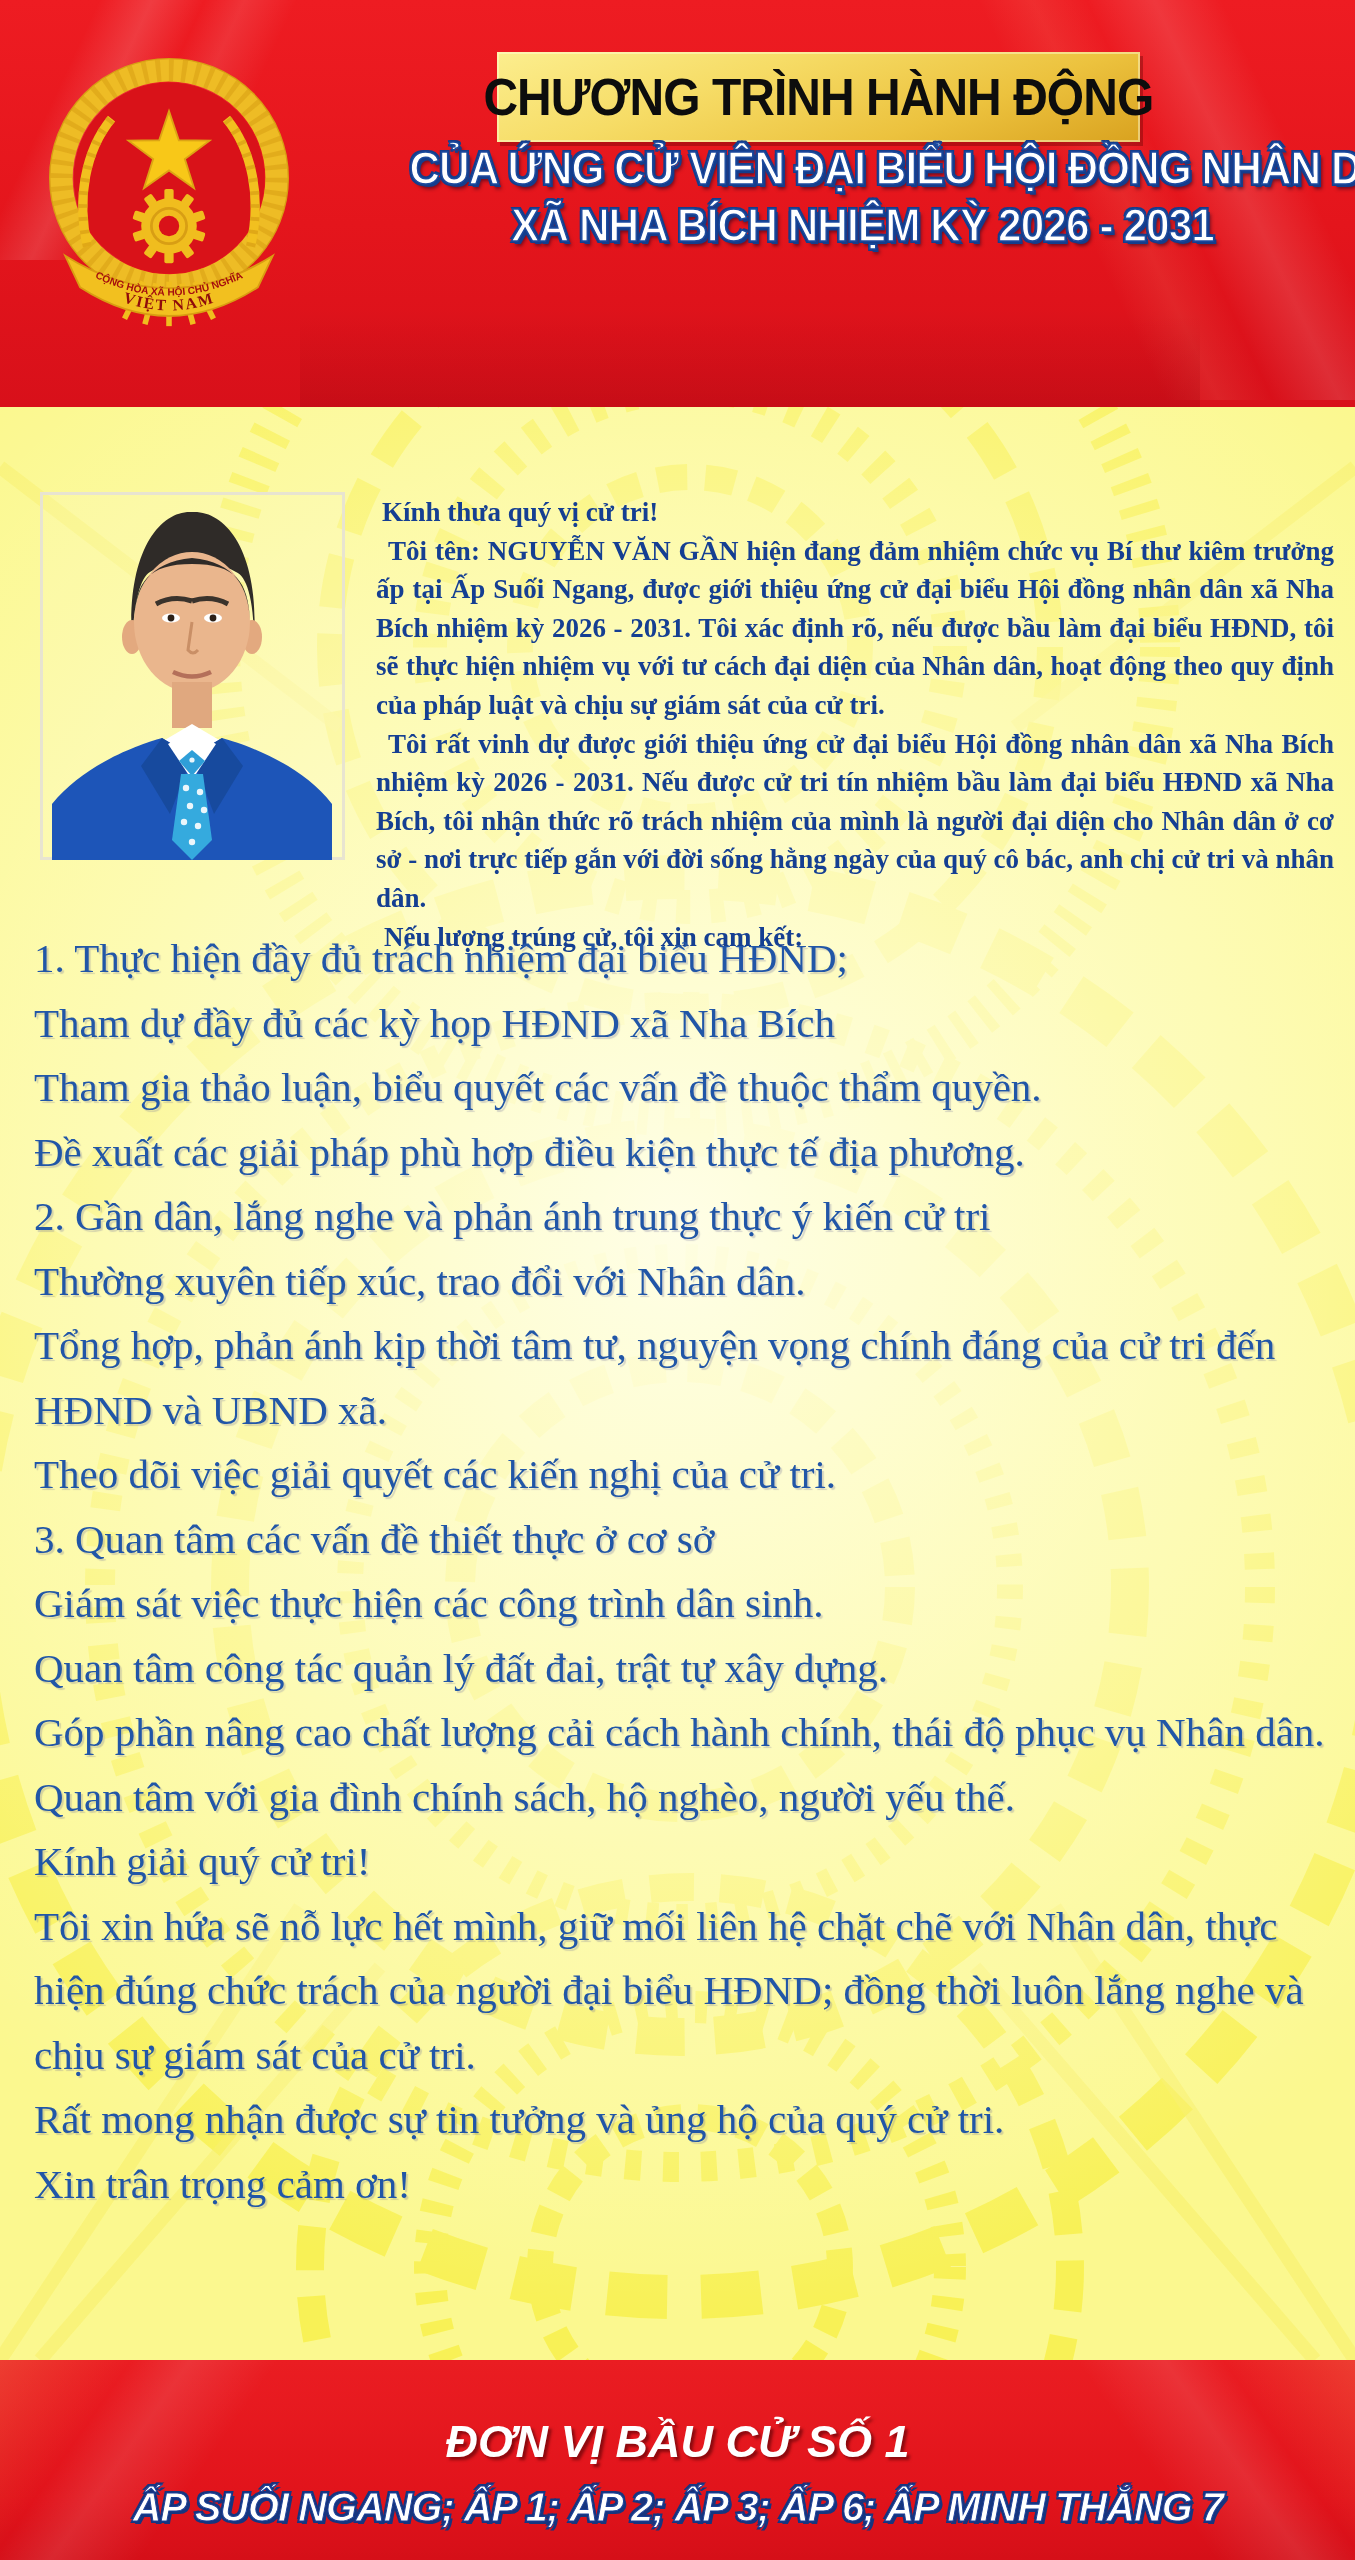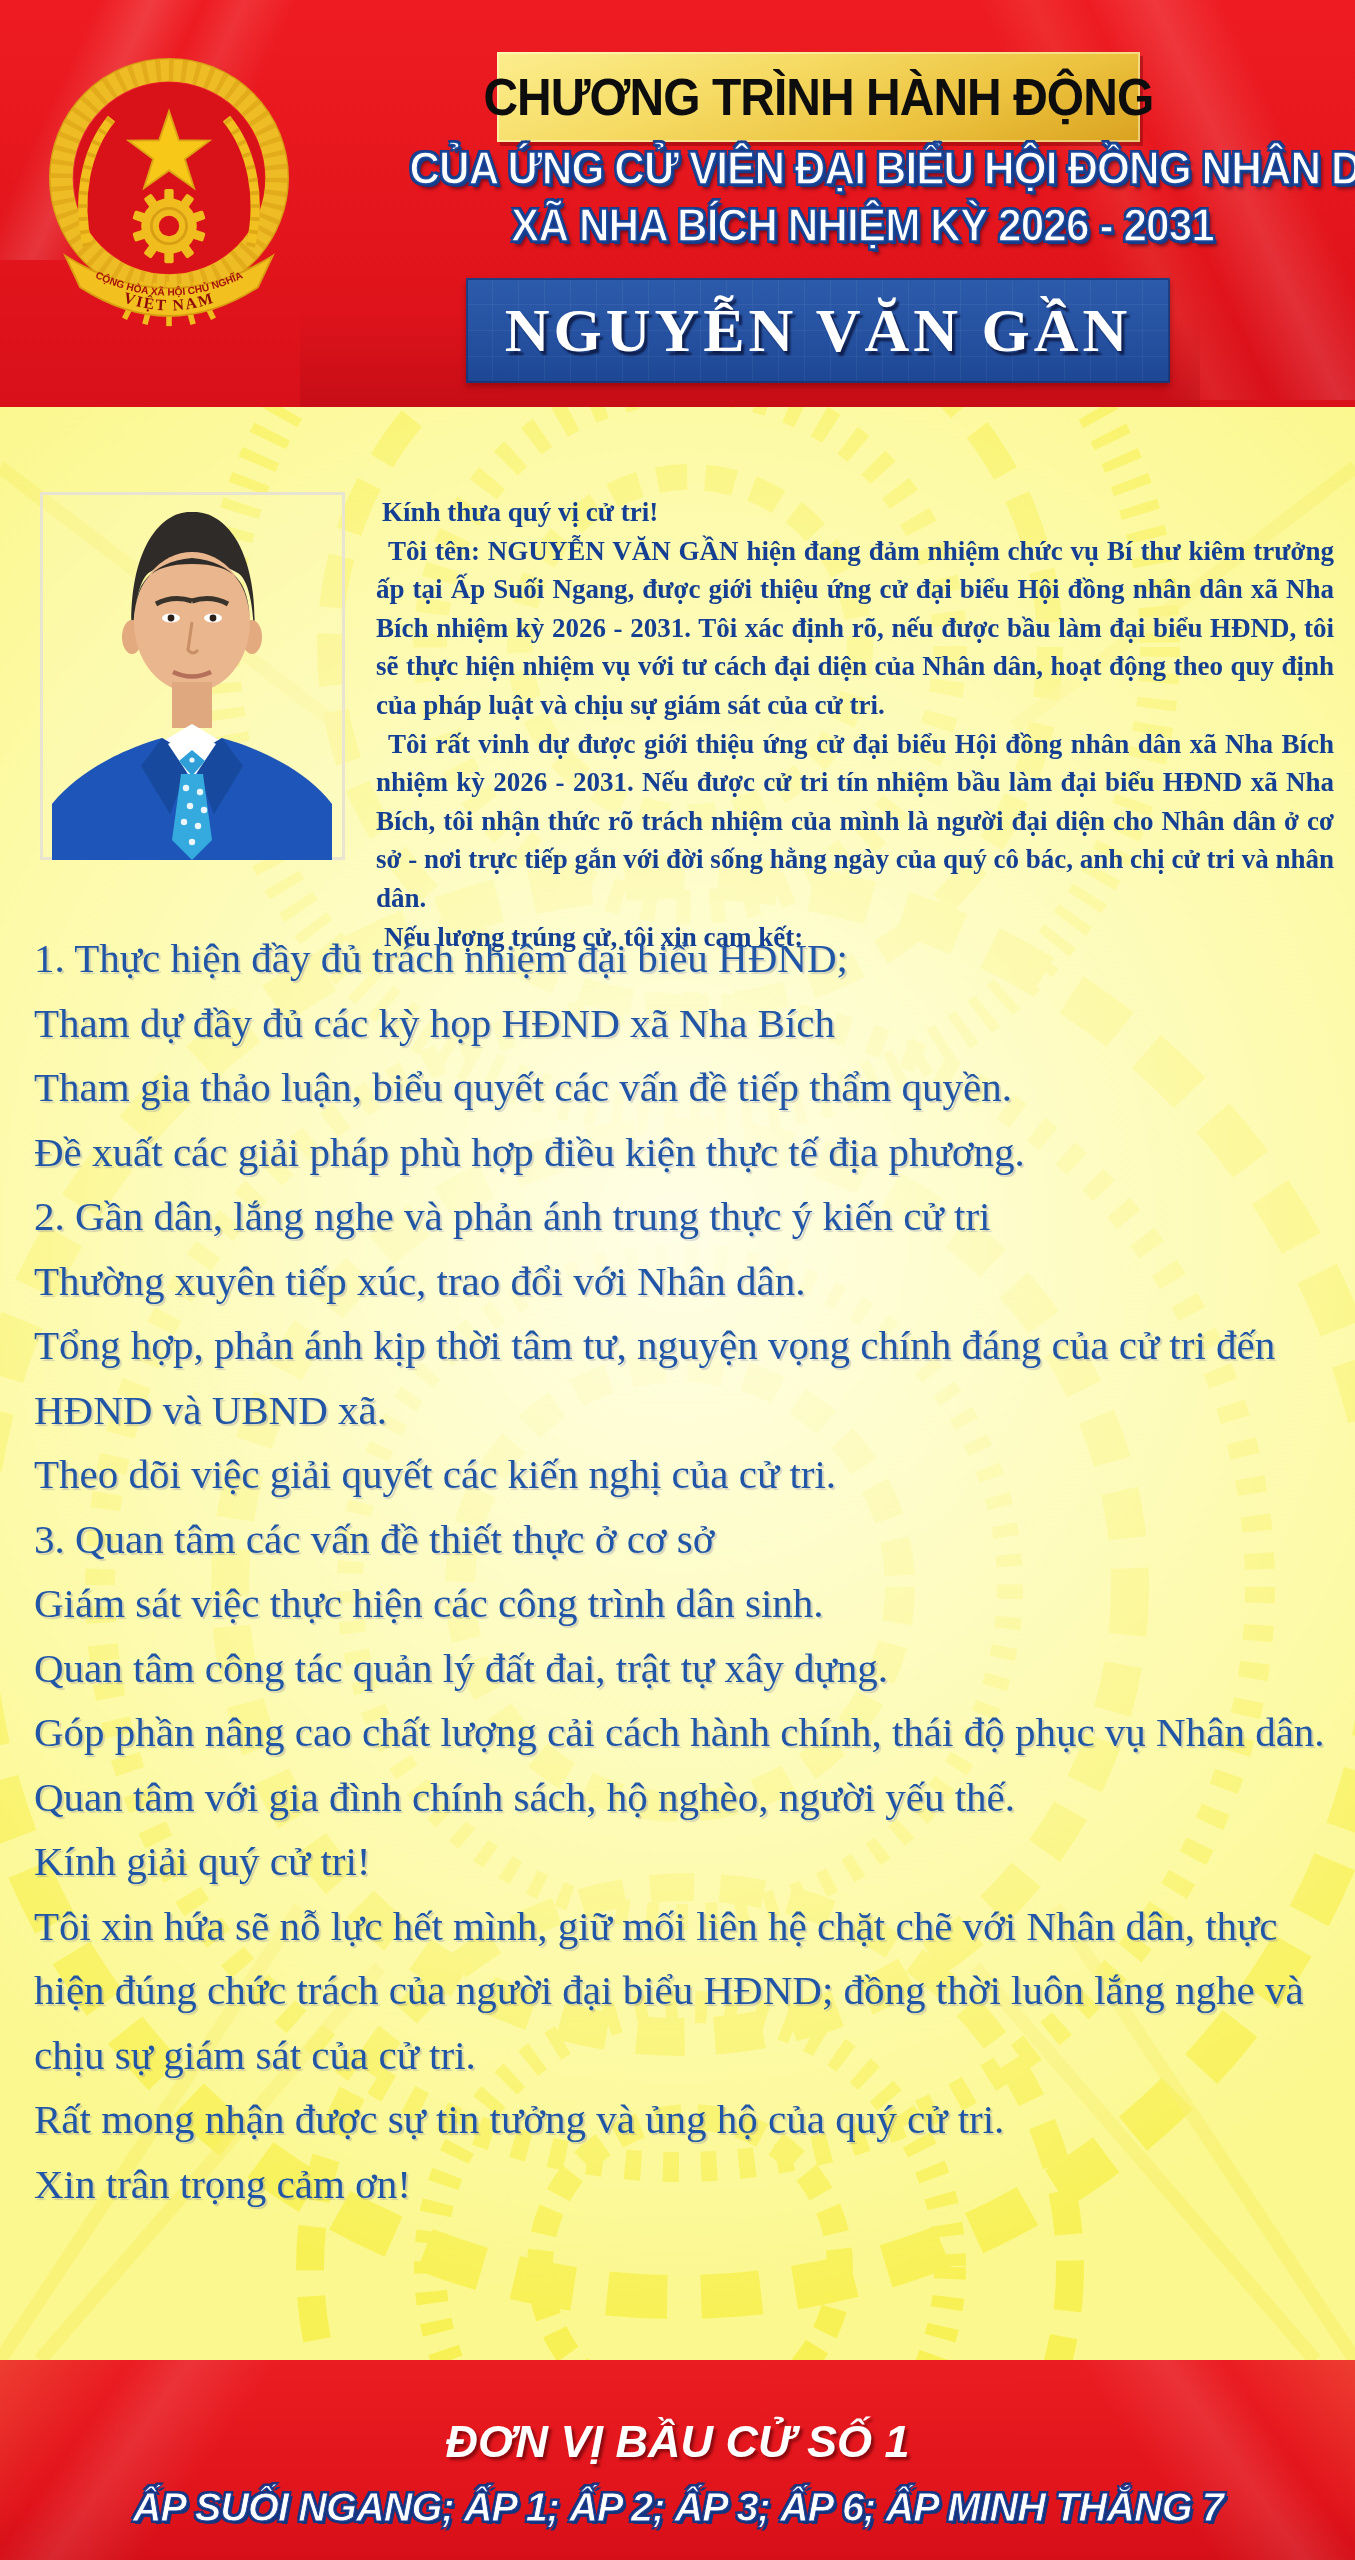--- a/index.html
+++ b/index.html
@@ -188,23 +188,20 @@
 
     <div class="gold-banner">
       <span>CHƯƠNG TRÌNH HÀNH ĐỘNG</span>
     </div>
 
     <div class="subtitle">
       <span class="line">CỦA ỨNG CỬ VIÊN ĐẠI BIỂU HỘI ĐỒNG NHÂN DÂN</span>
       <span class="line">XÃ NHA BÍCH NHIỆM KỲ 2026 - 2031</span>
     </div>
 
-    <div class="name-banner">
-      <span>NGUYỄN VĂN GẦN</span>
-    </div>
   </div>
 
   <div class="body-area">
 
     <svg class="drum-pattern" width="1355" height="1953" viewBox="0 0 1355 1953">
       <g fill="none" stroke="#f6ec1e" opacity=".5">
         <circle cx="690" cy="240" r="170" stroke-width="26" stroke-dasharray="30 18"></circle>
         <circle cx="690" cy="240" r="260" stroke-width="34" stroke-dasharray="14 20"></circle>
         <circle cx="690" cy="240" r="360" stroke-width="26" stroke-dasharray="52 26"></circle>
         <circle cx="690" cy="240" r="470" stroke-width="40" stroke-dasharray="10 16"></circle>
@@ -279,21 +276,21 @@
     <div class="intro">
       <p class="greet">Kính thưa quý vị cử tri!</p>
       <p class="para">Tôi tên: NGUYỄN VĂN GẦN hiện đang đảm nhiệm chức vụ Bí thư kiêm trưởng ấp tại Ấp Suối Ngang, được giới thiệu ứng cử đại biểu Hội đồng nhân dân xã Nha Bích nhiệm kỳ 2026 - 2031. Tôi xác định rõ, nếu được bầu làm đại biểu HĐND, tôi sẽ thực hiện nhiệm vụ với tư cách đại diện của Nhân dân, hoạt động theo quy định của pháp luật và chịu sự giám sát của cử tri.</p>
       <p class="para">Tôi rất vinh dự được giới thiệu ứng cử đại biểu Hội đồng nhân dân xã Nha Bích nhiệm kỳ 2026 - 2031. Nếu được cử tri tín nhiệm bầu làm đại biểu HĐND xã Nha Bích, tôi nhận thức rõ trách nhiệm của mình là người đại diện cho Nhân dân ở cơ sở - nơi trực tiếp gắn với đời sống hằng ngày của quý cô bác, anh chị cử tri và nhân dân.</p>
       <p class="lead">Nếu lượng trúng cử, tôi xin cam kết:</p>
     </div>
 
     <div class="pledges">
         <p>1. Thực hiện đầy đủ trách nhiệm đại biểu HĐND;</p>
         <p>Tham dự đầy đủ các kỳ họp HĐND xã Nha Bích</p>
-        <p>Tham gia thảo luận, biểu quyết các vấn đề tiếp thẩm quyền.</p>
+        <p>Tham gia thảo luận, biểu quyết các vấn đề thuộc thẩm quyền.</p>
         <p>Đề xuất các giải pháp phù hợp điều kiện thực tế địa phương.</p>
         <p>2. Gần dân, lắng nghe và phản ánh trung thực ý kiến cử tri</p>
         <p>Thường xuyên tiếp xúc, trao đổi với Nhân dân.</p>
         <p>Tổng hợp, phản ánh kịp thời tâm tư, nguyện vọng chính đáng của cử tri đến HĐND và UBND xã.</p>
         <p>Theo dõi việc giải quyết các kiến nghị của cử tri.</p>
         <p>3. Quan tâm các vấn đề thiết thực ở cơ sở</p>
         <p>Giám sát việc thực hiện các công trình dân sinh.</p>
         <p>Quan tâm công tác quản lý đất đai, trật tự xây dựng.</p>
         <p>Góp phần nâng cao chất lượng cải cách hành chính, thái độ phục vụ Nhân dân.</p>
         <p>Quan tâm với gia đình chính sách, hộ nghèo, người yếu thế.</p>

